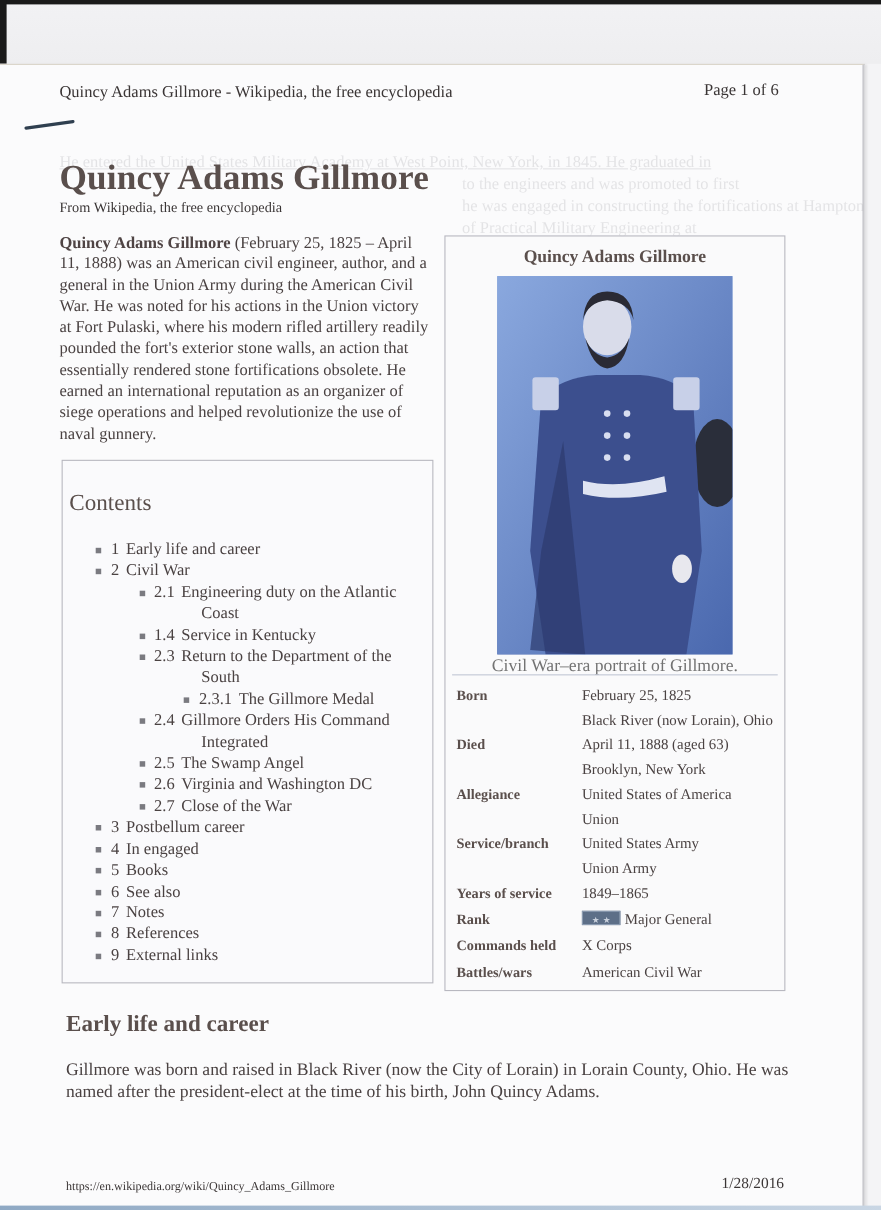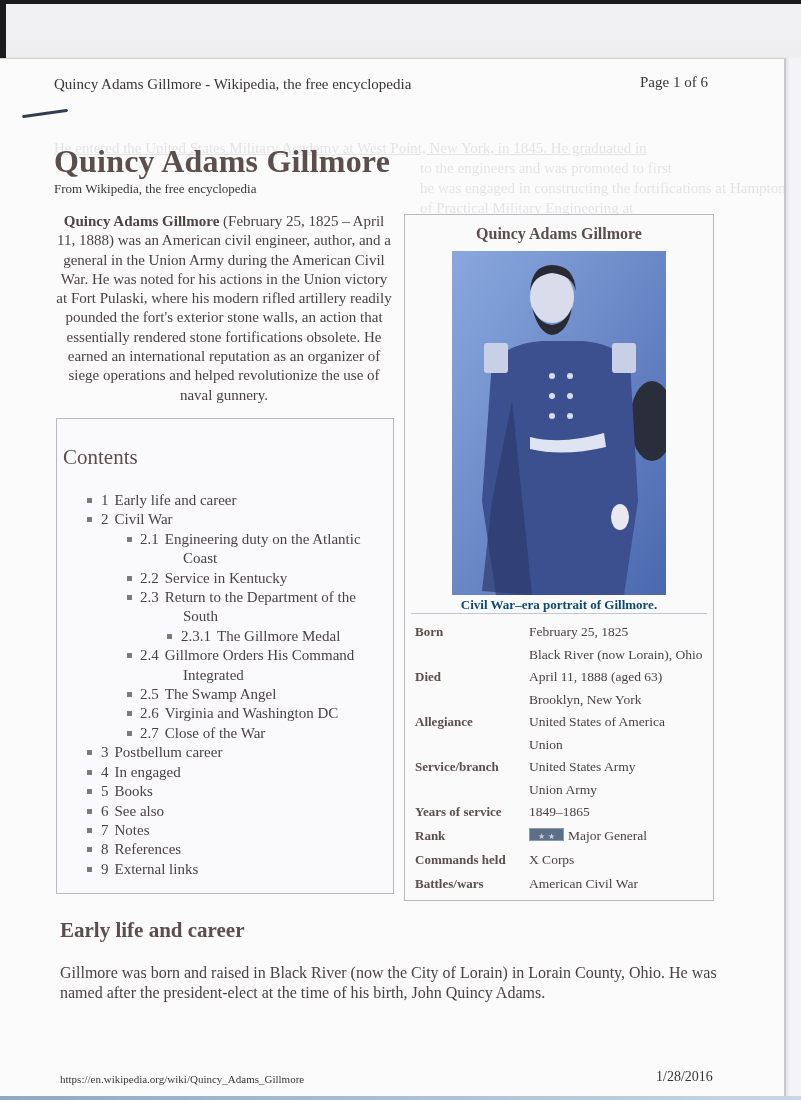--- a/index.html
+++ b/index.html
@@ -36,21 +36,21 @@
   }
   .hdr-left { position: absolute; left: 54px; top: 76px; font-size: 15px; color: #3a3535; }
   .hdr-right { position: absolute; left: 640px; top: 74px; font-size: 15px; color: #3a3535; }
   .pen-mark { position: absolute; left: 22px; top: 112px; width: 46px; height: 3px; background: #2f3f4f; transform: rotate(-8deg); border-radius: 2px; }
   .title {
     position: absolute; left: 54px; top: 143px; font-size: 32px; font-weight: bold; color: #5a4f4c;
     letter-spacing: 0.2px;
   }
   .subtitle { position: absolute; left: 54px; top: 181px; font-size: 13px; color: #3a3535; }
   .lead {
-    position: absolute; left: 54px; top: 212px; width: 340px; font-size: 15px; line-height: 19.3px; color: #4a4242; text-align: center;
+    position: absolute; left: 54px; top: 212px; width: 340px; font-size: 15px; line-height: 19.3px; color: #4a4242;
   }
   .lead b { color: #4f4444; }
   .toc {
     position: absolute; left: 56px; top: 418px; width: 336px; height: 474px;
     border: 1px solid #b8b8c0; background: rgba(250,250,252,0.6);
   }
   .toc-title { position: absolute; left: 6px; top: 26px; font-size: 21px; font-weight: normal; color: #5a4f4c; }
   .toc ul { list-style: none; margin: 0; padding: 0; }
   .toc-list { position: absolute; left: 0; top: 72px; width: 336px; }
   .toc-item { position: relative; font-size: 15px; line-height: 19.4px; color: #4a4242; }
@@ -68,21 +68,21 @@
   .infobox {
     position: absolute; left: 404px; top: 214px; width: 308px; height: 685px;
     border: 1px solid #b8b8c0; background: rgba(249,249,251,0.7);
   }
   .ib-title { position: absolute; left: 0; width: 308px; top: 10px; text-align: center; font-size: 16px; font-weight: bold; color: #5a4f4c; }
   .portrait {
     position: absolute; left: 47px; top: 36px; width: 214px; height: 344px;
     background: linear-gradient(180deg, #7f9fd6 0%, #5f80c4 40%, #4d6db3 100%);
     overflow: hidden;
   }
-  .caption { position: absolute; left: 0; width: 308px; top: 382px; text-align: center; font-size: 13px; color: #0c4a6e; font-weight: bold; }
+  .caption { position: absolute; left: 0; width: 308px; top: 382px; text-align: center; font-size: 16px; color: #737373; }
   .ib-rule { position: absolute; left: 6px; top: 398px; width: 296px; height: 1px; background: #c0c6d4; }
   .ib-row { position: absolute; left: 0; width: 308px; }
   .ib-label { position: absolute; left: 10px; font-size: 13px; font-weight: bold; color: #5a4f4c; }
   .ib-val { position: absolute; left: 124px; font-size: 13.5px; line-height: 22.5px; color: #4a4242; width: 184px; }
   .rank-icon { display: inline-block; width: 33px; height: 11px; background: #5d6f88; border: 1px solid #8a9ab0; vertical-align: -1px; margin-right: 4px; position: relative; }
   .rank-icon::before, .rank-icon::after { content: "★"; position: absolute; top: -3px; font-size: 8px; color: #c8d0dc; }
   .rank-icon::before { left: 8px; } .rank-icon::after { left: 18px; }
   .h2 { position: absolute; left: 60px; top: 918px; font-size: 21px; font-weight: bold; color: #5a4f4c; }
   .body-p { position: absolute; left: 60px; top: 963px; width: 660px; font-size: 16px; line-height: 20px; color: #4a4242; }
   .footer-url { position: absolute; left: 60px; top: 1073px; font-size: 11px; color: #3a3535; }
@@ -108,21 +108,21 @@
 <div class="subtitle">From Wikipedia, the free encyclopedia</div>
 
 <div class="lead"><b>Quincy Adams Gillmore</b><span> (February 25, 1825 – April 11, 1888) was an American civil engineer, author, and a general in the Union Army during the American Civil War. He was noted for his actions in the Union victory at Fort Pulaski, where his modern rifled artillery readily pounded the fort's exterior stone walls, an action that essentially rendered stone fortifications obsolete. He earned an international reputation as an organizer of siege operations and helped revolutionize the use of naval gunnery.</span></div>
 
 <div class="toc">
   <div class="toc-title">Contents</div>
   <ul class="toc-list">
     <li class="toc-item lvl1"><span class="bullet"></span><span class="num">1</span><span>Early life and career</span></li>
     <li class="toc-item lvl1"><span class="bullet"></span><span class="num">2</span><span>Civil War</span></li>
     <li class="toc-item lvl2"><span class="bullet"></span><span class="num">2.1</span><span>Engineering duty on the Atlantic</span><span class="hang">Coast</span></li>
-    <li class="toc-item lvl2"><span class="bullet"></span><span class="num">2.2</span><span>Service in Kentucky</span></li>
+    <li class="toc-item lvl2"><span class="bullet"></span><span class="num">1.4</span><span>Service in Kentucky</span></li>
     <li class="toc-item lvl2"><span class="bullet"></span><span class="num">2.3</span><span>Return to the Department of the</span><span class="hang">South</span></li>
     <li class="toc-item lvl3"><span class="bullet"></span><span class="num">2.3.1</span><span>The Gillmore Medal</span></li>
     <li class="toc-item lvl2"><span class="bullet"></span><span class="num">2.4</span><span>Gillmore Orders His Command</span><span class="hang">Integrated</span></li>
     <li class="toc-item lvl2"><span class="bullet"></span><span class="num">2.5</span><span>The Swamp Angel</span></li>
     <li class="toc-item lvl2"><span class="bullet"></span><span class="num">2.6</span><span>Virginia and Washington DC</span></li>
     <li class="toc-item lvl2"><span class="bullet"></span><span class="num">2.7</span><span>Close of the War</span></li>
     <li class="toc-item lvl1"><span class="bullet"></span><span class="num">3</span><span>Postbellum career</span></li>
     <li class="toc-item lvl1"><span class="bullet"></span><span class="num">4</span><span>In engaged</span></li>
     <li class="toc-item lvl1"><span class="bullet"></span><span class="num">5</span><span>Books</span></li>
     <li class="toc-item lvl1"><span class="bullet"></span><span class="num">6</span><span>See also</span></li>

